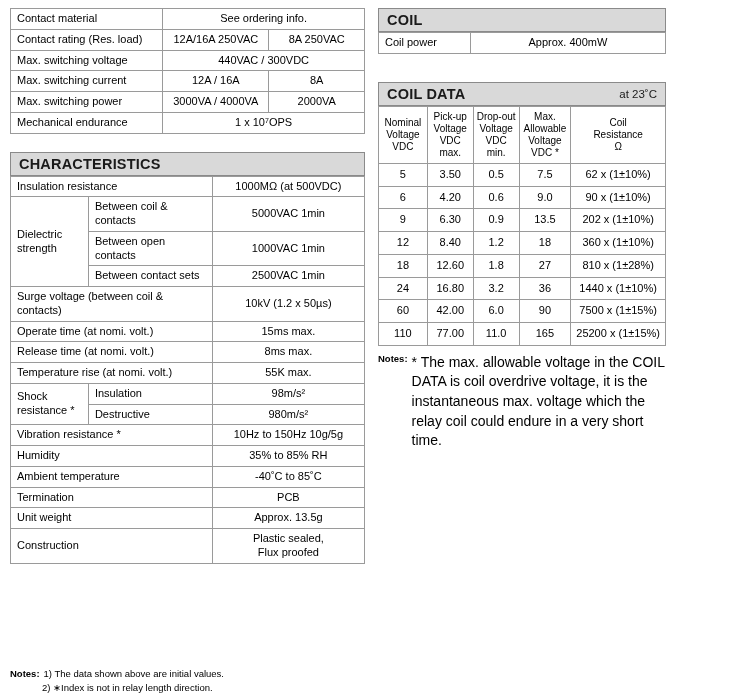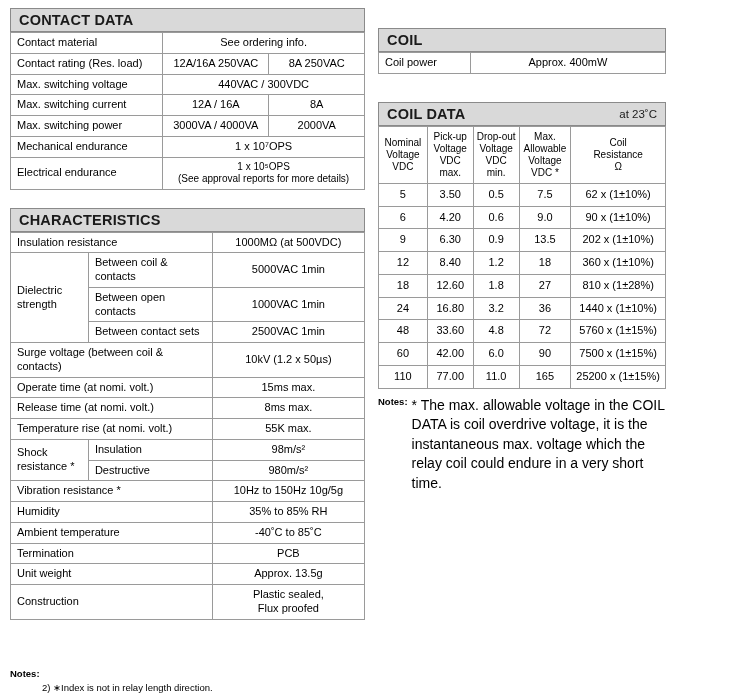--- a/index.html
+++ b/index.html
@@ -25,21 +25,20 @@
     position: absolute;
     left: 10px;
     top: 8px;
     width: 355px;
   }
   .col-right {
     position: absolute;
     left: 378px;
     top: 8px;
     width: 288px;
-    margin-top: 20px;
   }
 
   
   .sec-head {
     background: #d9d9d9;
     border: 1px solid #8a8a8a;
     height: 24px;
     display: flex;
     align-items: center;
     justify-content: space-between;
@@ -121,23 +120,20 @@
 
   .two-line { line-height: 1.25; }
 </style>
 </head>
 <body>
 
 <div class="page">
 
   <div class="col-left">
 
-    <div class="sec-head">
-      <span class="title">CONTACT DATA</span>
-    </div>
     <table class="dt">
       <colgroup>
           <col style="width:43%">
           <col style="width:30%">
           <col style="width:27%">
         </colgroup>
       <tbody>
         <tr>
           <td class="lbl">Contact material</td>
           <td class="rgt" colspan="2">See ordering info.</td>
@@ -157,25 +153,20 @@
           <td class="ctr">8A</td>
         </tr>
         <tr>
           <td class="lbl">Max. switching power</td>
           <td class="ctr">3000VA / 4000VA</td>
           <td class="ctr">2000VA</td>
         </tr>
         <tr>
           <td class="lbl">Mechanical endurance</td>
           <td class="rgt" colspan="2">1 x 10⁷OPS</td>
-        </tr>
-        <tr>
-          <td class="lbl">Electrical endurance</td>
-          <td class="rgt two-line" colspan="2" style="white-space:pre-line;font-size:10px">1 x 10⁵OPS
-(See approval reports for more details)</td>
         </tr>
       </tbody>
     </table>
 
     <div class="gap"></div>
 
     <div class="sec-head">
       <span class="title">CHARACTERISTICS</span>
     </div>
     <table class="dt">
@@ -347,27 +338,20 @@
           <td>810 x (1±28%)</td>
         </tr>
         <tr>
           <td>24</td>
           <td>16.80</td>
           <td>3.2</td>
           <td>36</td>
           <td>1440 x (1±10%)</td>
         </tr>
         <tr>
-          <td>48</td>
-          <td>33.60</td>
-          <td>4.8</td>
-          <td>72</td>
-          <td>5760 x (1±15%)</td>
-        </tr>
-        <tr>
           <td>60</td>
           <td>42.00</td>
           <td>6.0</td>
           <td>90</td>
           <td>7500 x (1±15%)</td>
         </tr>
         <tr>
           <td>110</td>
           <td>77.00</td>
           <td>11.0</td>
@@ -379,19 +363,20 @@
 
     <div class="notes-block">
       <div class="notes-label">Notes:</div>
       <div class="notes-body">* The max. allowable voltage in the COIL DATA is coil overdrive voltage, it is the instantaneous max. voltage which the relay coil could endure in a very short time.</div>
     </div>
   </div>
 
   <div class="bottom-notes">
     <div class="bn-row">
       <span class="bn-lab">Notes:</span>
+      <span>1) The data shown above are initial values.</span>
     </div>
     <div class="bn-row" style="padding-left:32px">
       <span>2) ∗Index is not in relay length direction.</span>
     </div>
   </div>
 
 </div>
 
 </body></html>

